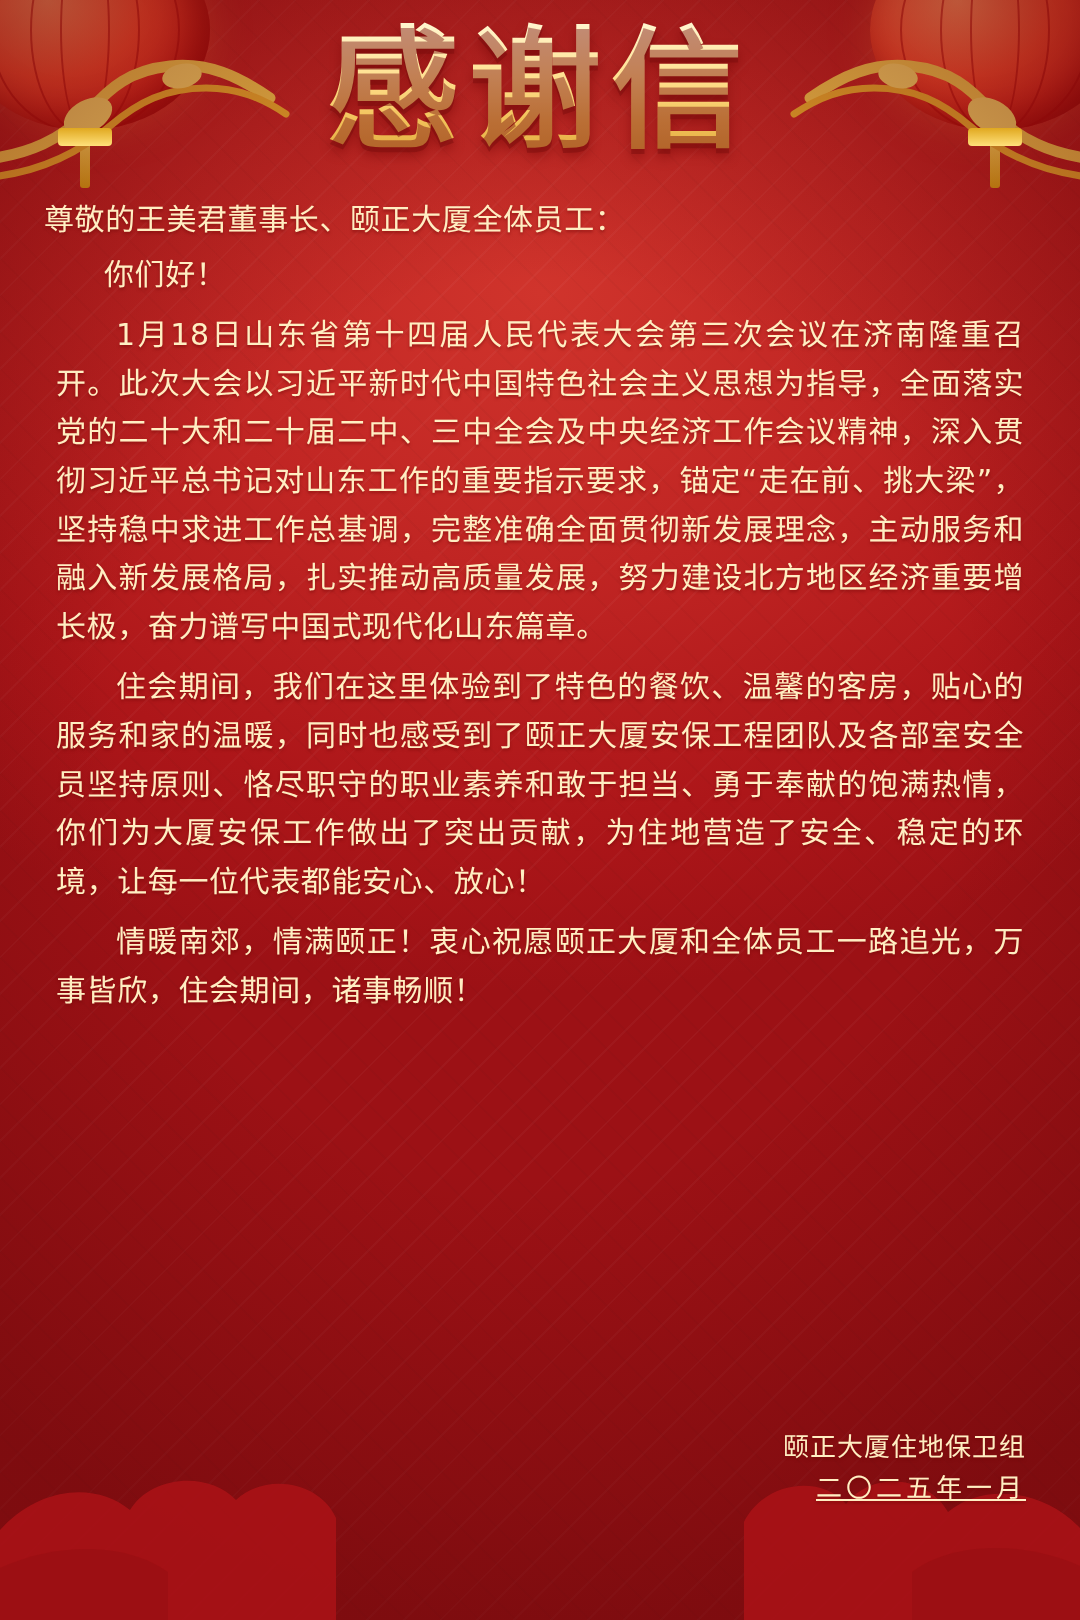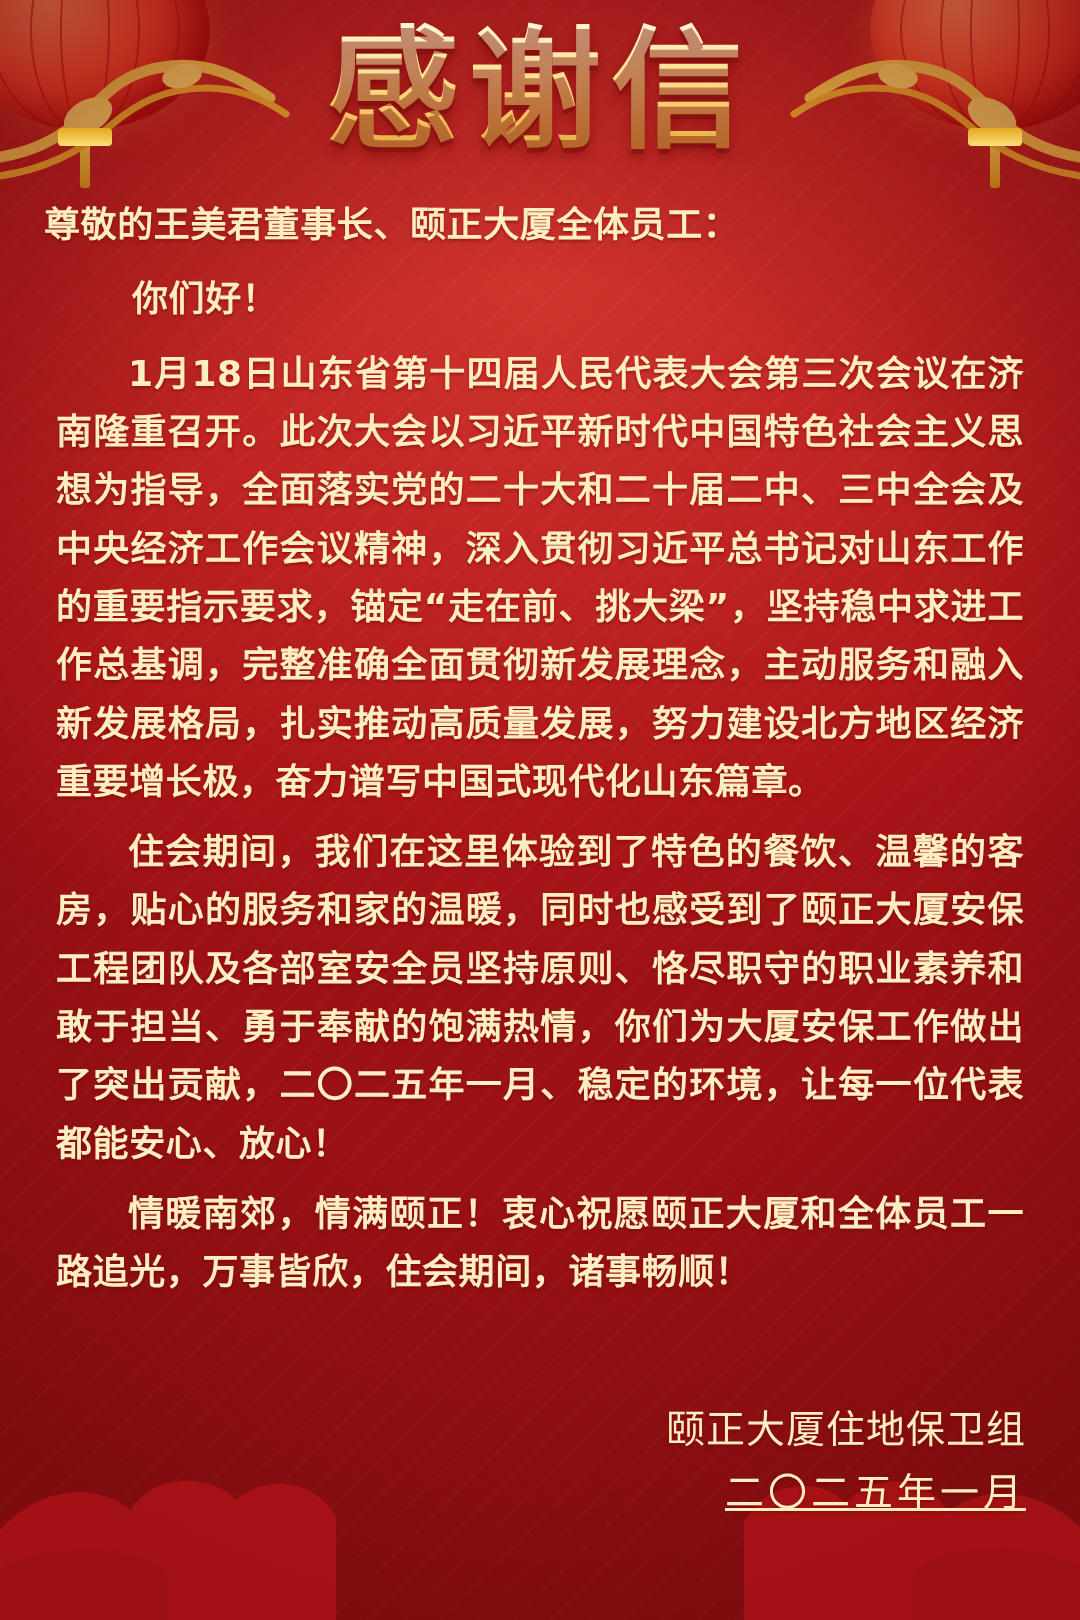--- a/index.html
+++ b/index.html
@@ -121,46 +121,45 @@
   }
 
   
   .letter {
     position: absolute;
     top: 196px;
     left: 44px;
     right: 44px;
     z-index: 6;
     color: #ffeec2;
-    font-size: 36px;
+    font-size: 30px;
     line-height: 1.62;
     letter-spacing: 0.6px;
     text-shadow: 0 2px 3px rgba(110,5,5,0.5);
-    font-weight: bold;
   }
   .salutation {
     margin: 0 0 6px 0;
     text-align: justify;
     text-justify: inter-ideograph;
   }
   .para {
     margin: 12px;
     text-indent: 2em;
     text-align: justify;
     text-justify: inter-ideograph;
   }
-  .greeting { text-indent: 2em; margin: 16px; }
+  .greeting { text-indent: 2em; margin: 0; }
 
   .sign {
     position: absolute;
     right: 54px;
-    bottom: 96px;
+    bottom: 110px;
     text-align: right;
     color: #ffeec2;
-    font-size: 39px;
+    font-size: 26px;
     line-height: 1.6;
     letter-spacing: 1px;
     z-index: 7;
     text-shadow: 0 2px 3px rgba(110,5,5,0.5);
   }
   .sign div { margin: 0; }
   .sign .date { letter-spacing: 4px; text-decoration: underline; }
 
   
   .clouds {
@@ -216,21 +215,21 @@
   </svg>
 
   <div class="title-wrap">
     <div class="title">感谢信</div>
   </div>
 
   <div class="letter">
     <p class="salutation">尊敬的王美君董事长、颐正大厦全体员工：</p>
     <p class="greeting">你们好！</p>
     <p class="para">1月18日山东省第十四届人民代表大会第三次会议在济南隆重召开。此次大会以习近平新时代中国特色社会主义思想为指导，全面落实党的二十大和二十届二中、三中全会及中央经济工作会议精神，深入贯彻习近平总书记对山东工作的重要指示要求，锚定“走在前、挑大梁”，坚持稳中求进工作总基调，完整准确全面贯彻新发展理念，主动服务和融入新发展格局，扎实推动高质量发展，努力建设北方地区经济重要增长极，奋力谱写中国式现代化山东篇章。</p>
-    <p class="para">住会期间，我们在这里体验到了特色的餐饮、温馨的客房，贴心的服务和家的温暖，同时也感受到了颐正大厦安保工程团队及各部室安全员坚持原则、恪尽职守的职业素养和敢于担当、勇于奉献的饱满热情，你们为大厦安保工作做出了突出贡献，二〇二五年一月、稳定的环境，让每一位代表都能安心、放心！</p>
+    <p class="para">住会期间，我们在这里体验到了特色的餐饮、温馨的客房，贴心的服务和家的温暖，同时也感受到了颐正大厦安保工程团队及各部室安全员坚持原则、恪尽职守的职业素养和敢于担当、勇于奉献的饱满热情，你们为大厦安保工作做出了突出贡献，为住地营造了安全、稳定的环境，让每一位代表都能安心、放心！</p>
     <p class="para">情暖南郊，情满颐正！衷心祝愿颐正大厦和全体员工一路追光，万事皆欣，住会期间，诸事畅顺！</p>
   </div>
 
   <div class="sign">
     <div>颐正大厦住地保卫组</div>
     <div class="date">二〇二五年一月</div>
   </div>
 
   <svg class="clouds" viewBox="0 0 1080 230" preserveAspectRatio="none">
     <path d="M0 140 C40 96 96 92 130 120 C150 86 208 80 236 110 C266 82 320 92 336 128 L336 230 L0 230 Z" fill="#a71216" opacity="0.95"></path>

